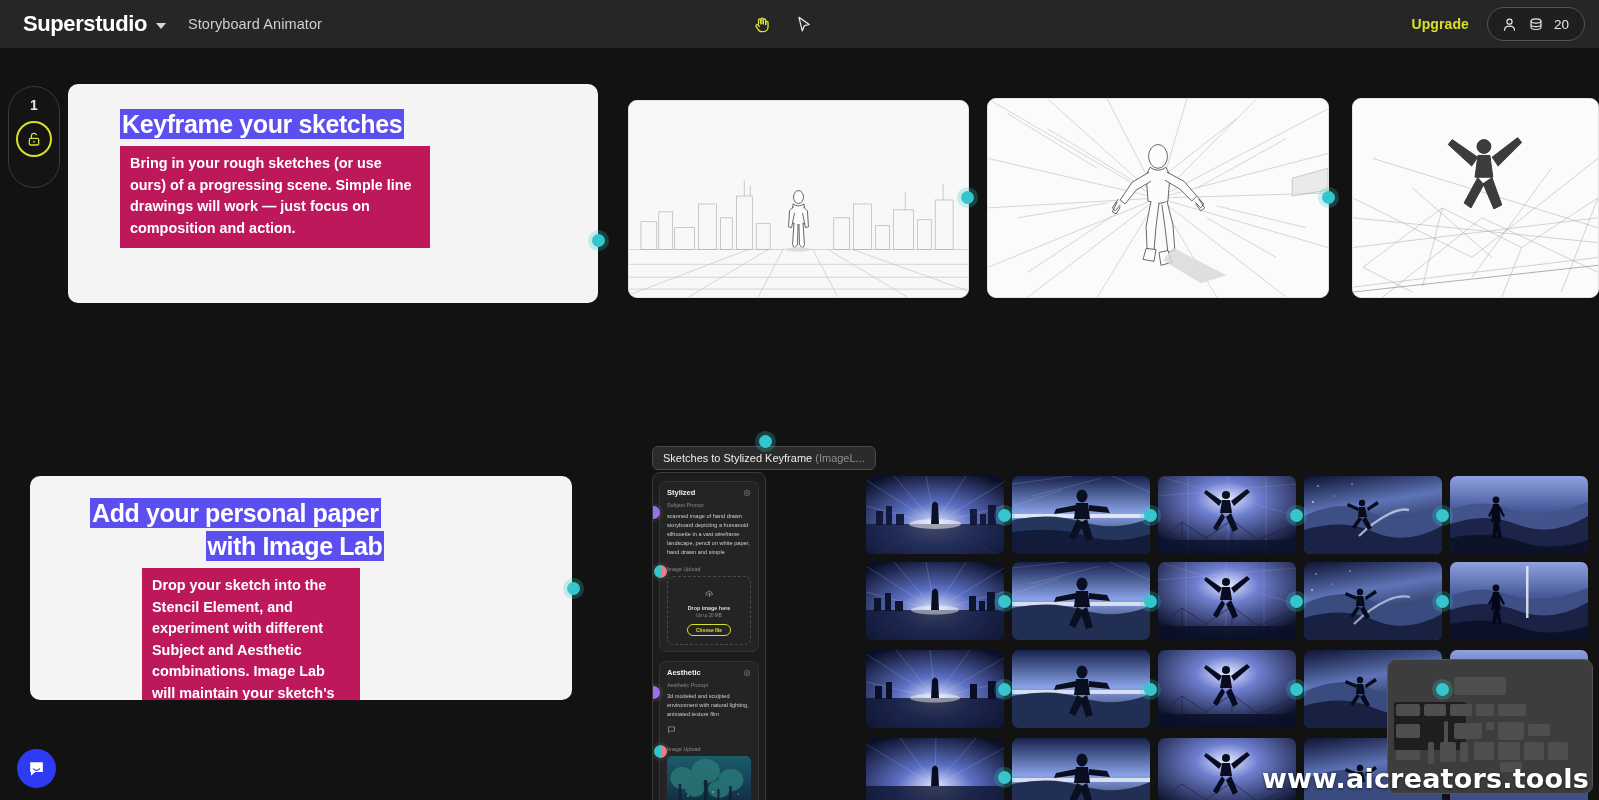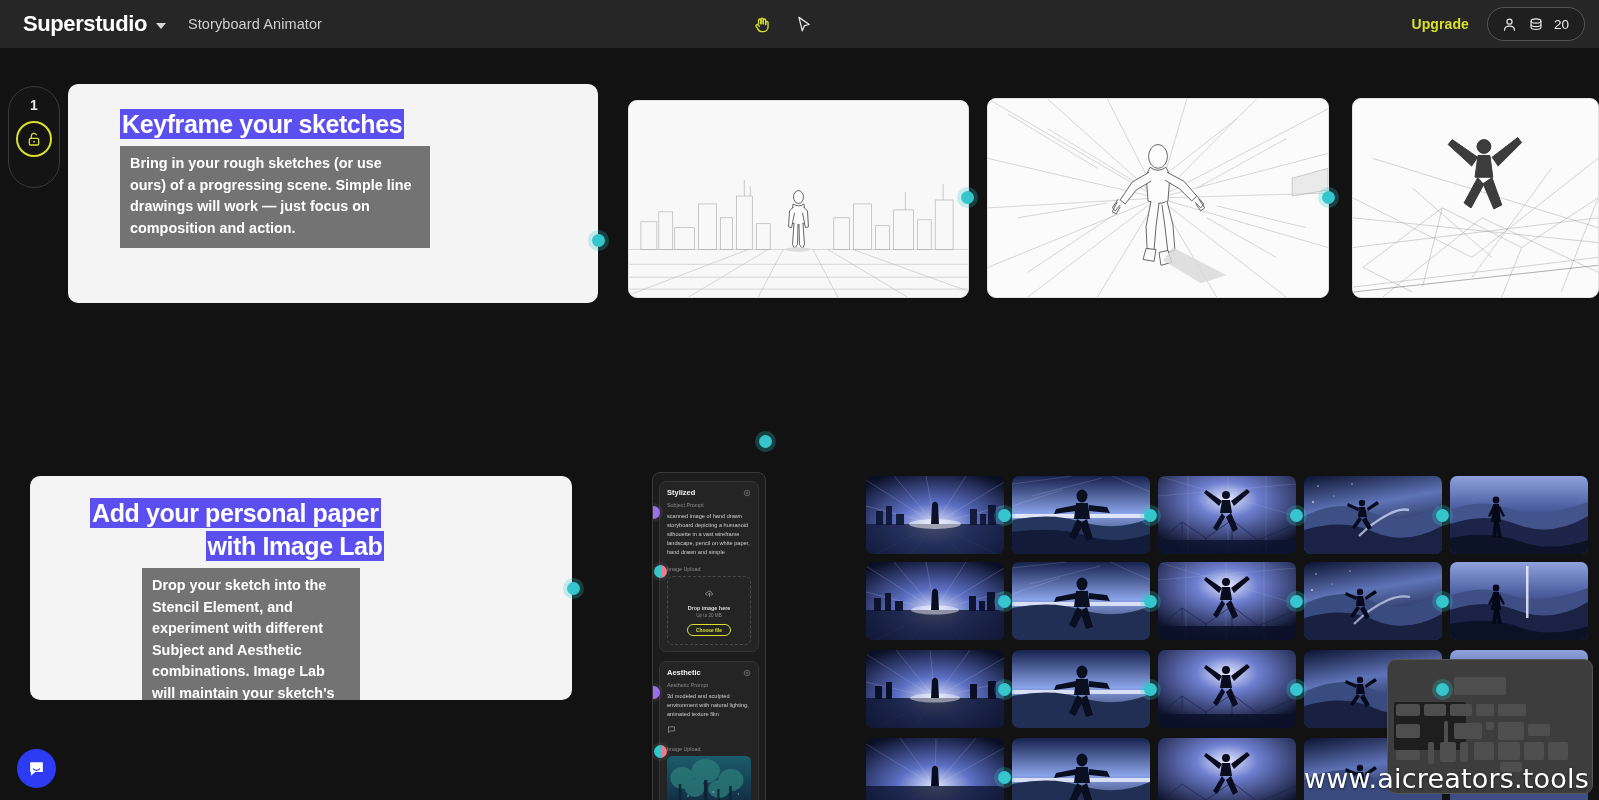--- a/index.html
+++ b/index.html
@@ -79,21 +79,21 @@
     overflow: hidden;
   }
   .hl {
     display: inline; background: #5b4ff0; color: #fff;
     font-size: 25px; font-weight: 800; line-height: 1.24;
     letter-spacing: -.4px; box-decoration-break: clone;
     -webkit-box-decoration-break: clone; padding: 1px 2px;
   }
   .hl-wrap { padding: 0; }
   .body-box {
-    display: inline-block; background: #737373; color: #fff;
+    display: inline-block; background: #be185d; color: #fff;
     font-size: 14.4px; line-height: 1.5; font-weight: 600;
     padding: 7px 10px 9px 10px;
   }
 
   
   .sketch {
     position: absolute; background: #f7f7f7; border-radius: 9px;
     overflow: hidden; border: 1px solid #e3e3e3;
   }
   .sketch svg { display: block; width: 100%; height: 100%; }
@@ -165,21 +165,21 @@
   
   .minimap {
     position: absolute; right: 6px; bottom: 6px;
     width: 206px; height: 135px; background: #3d3d3d;
     border: 1px solid #555; border-radius: 9px; overflow: hidden;
   }
   .mm-rect { position: absolute; background: #4e4e4e; border-radius: 2px; }
   .mm-dark { background: #1e1e1e; }
   .watermark {
     position: absolute; right: 10px; bottom: 6px;
-    color: #fff; font-size: 27px; font-weight: 400;
+    color: #fff; font-size: 27px; font-weight: 700;
     font-family: "DejaVu Sans", sans-serif;
     letter-spacing: .2px; z-index: 60;
     text-shadow: 0 1px 3px rgba(0,0,0,.6);
   }
 
   
   .chat-btn {
     position: absolute; left: 17px; bottom: 12px;
     width: 39px; height: 39px; border-radius: 50%;
     background: #2d3bf5; display: flex; align-items: center;
@@ -354,20 +354,24 @@
       <div style="text-align:center; margin-top:2px;">
         <span class="hl">with Image Lab</span>
       </div>
     </div>
     <div style="padding:6px 0 0 112px;">
       <span class="body-box" style="width:218px;">Drop your sketch into the Stencil Element, and experiment with different Subject and Aesthetic combinations. Image Lab will maintain your sketch's composition.</span>
     </div>
   </div>
   <div class="port" style="left:567px; top:534px;"></div>
 
+  <div class="node-title">
+    <span>Sketches to Stylized Keyframe</span>
+    <span class="dim">(ImageL...</span>
+  </div>
   <div class="port" style="left:759px; top:387px;"></div>
 
   <div class="node-body">
 
     <div class="sect">
       <div class="dot-left dot-purple" style="top:24px;"></div>
       <div class="sect-head">
         <span class="sect-title">Stylized</span>
         <svg class="gear" viewBox="0 0 24 24" fill="none" stroke="#c9c9c9" stroke-width="2">
           <circle cx="12" cy="12" r="3.2"></circle>

